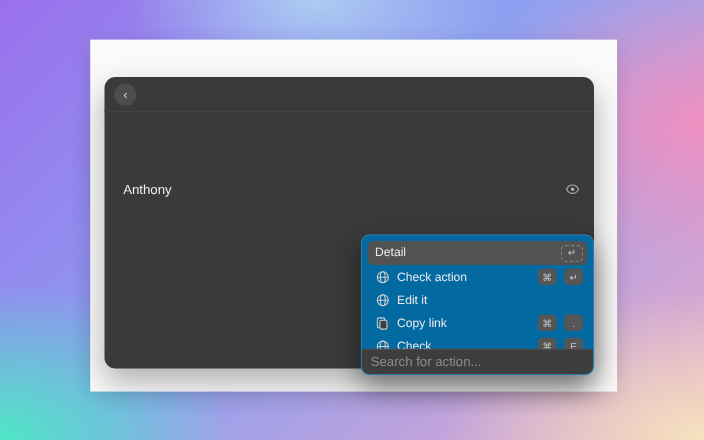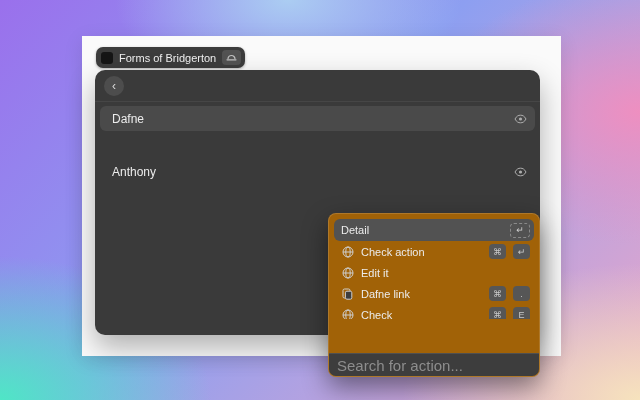--- a/index.html
+++ b/index.html
@@ -49,22 +49,22 @@
     position:absolute; left:0; top:31px; width:100%; height:1px; background:#464646;
   }
   .row {
     position:absolute; left:5px; width:435px; height:25px; border-radius:6px;
     display:flex; align-items:center; padding:0 8px 0 12px; color:#ececec; font-size:12px;
   }
   .row.selected { background:#4a4a4a; }
   .row .spacer { flex:1; }
   
   .menu {
-    position:absolute; left:246px; top:177px; width:212px; height:164px;
-    background:#a16207; border:1px solid rgba(255,255,255,.14); border-radius:8px;
+    position:absolute; left:246px; top:177px; width:212px; height:128px;
+    background:#0369a1; border:1px solid rgba(255,255,255,.14); border-radius:8px;
     box-shadow:0 10px 26px rgba(0,0,0,.45); overflow:hidden;
   }
   .menu-rows { position:absolute; left:0; top:0; width:100%; height:105px; overflow:hidden; }
   .mrow {
     position:relative; margin:0 5px; height:21px; border-radius:6px;
     display:flex; align-items:center; gap:7px; padding:0 4px 0 7px;
     color:#ececec; font-size:11px; cursor:pointer;
   }
   .mrow.first { margin-top:5px; height:22px; }
   .mrow.selected { background:#525252; }
@@ -76,59 +76,39 @@
   }
   .key.dashed { background:transparent; border:1px dashed #8a8a8a; color:#cfcfcf; width:20px; }
   .micon { width:13px; height:13px; flex:0 0 auto; display:flex; align-items:center; justify-content:center; }
   .menu-search {
     position:absolute; left:0; bottom:0; width:100%; height:23px;
     background:#3d3d3d; border-top:1px solid rgba(255,255,255,.10);
     display:flex; align-items:center; padding:0 8px;
   }
   .menu-search input {
     width:100%; background:transparent; border:none; outline:none;
-    color:#e8e8e8; font-size:15px; font-family:"Liberation Sans", sans-serif;
+    color:#e8e8e8; font-size:12px; font-family:"Liberation Sans", sans-serif;
     caret-color:#e8e8e8;
   }
   .menu-search input::placeholder { color:#8d8d8d; }
   svg { display:block; }
 </style>
 </head>
 <body>
 
 <div class="canvas">
 
-  <div class="pill">
-    <span class="pill-app"></span>
-    <span class="pill-label">Forms of Bridgerton</span>
-    <span class="pill-badge">
-      <svg width="11" height="9" viewBox="0 0 11 9">
-        <path d="M2 6 a3.5 3.5 0 0 1 7 0" fill="none" stroke="#c2c2c2" stroke-width="1.2"></path>
-        <line x1="1" y1="6.8" x2="10" y2="6.8" stroke="#c2c2c2" stroke-width="1.2" stroke-linecap="round"></line>
-      </svg>
-    </span>
-  </div>
 
   <div class="panel">
 
     <div class="back-btn">
       <span>‹</span>
     </div>
     <div class="hdr-divider"></div>
 
-    <div class="row selected" style="top:36px;">
-      <span>Dafne</span>
-      <span class="spacer"></span>
-      <span>
-        <svg width="13" height="10" viewBox="0 0 13 10">
-          <path d="M1 5 C2.6 2 4.4 1.2 6.5 1.2 C8.6 1.2 10.4 2 12 5 C10.4 8 8.6 8.8 6.5 8.8 C4.4 8.8 2.6 8 1 5 Z" fill="none" stroke="#aeaeae" stroke-width="1"></path>
-          <circle cx="6.5" cy="5" r="1.6" fill="#aeaeae"></circle>
-        </svg>
-      </span>
-    </div>
 
     <div class="row" style="top:65px;margin-top:24px;">
       <span>Anthony</span>
       <span class="spacer"></span>
       <span>
         <svg width="13" height="10" viewBox="0 0 13 10">
           <path d="M1 5 C2.6 2 4.4 1.2 6.5 1.2 C8.6 1.2 10.4 2 12 5 C10.4 8 8.6 8.8 6.5 8.8 C4.4 8.8 2.6 8 1 5 Z" fill="none" stroke="#aeaeae" stroke-width="1"></path>
           <circle cx="6.5" cy="5" r="1.6" fill="#aeaeae"></circle>
         </svg>
       </span>
@@ -170,21 +150,21 @@
         <span>Edit it</span>
       </div>
 
       <div class="mrow">
         <span class="micon">
           <svg width="11" height="12" viewBox="0 0 11 12">
             <rect x="1" y="1" width="7" height="9" rx="1.5" fill="none" stroke="#cfcfcf" stroke-width="1"></rect>
             <rect x="3.4" y="3.2" width="6.4" height="8" rx="1.5" fill="#3d3d3d" stroke="#cfcfcf" stroke-width="1"></rect>
           </svg>
         </span>
-        <span>Dafne link</span>
+        <span>Copy link</span>
         <span class="spacer"></span>
         <span class="key">⌘</span>
         <span class="key">.</span>
       </div>
 
       <div class="mrow">
         <span class="micon">
           <svg width="12" height="12" viewBox="0 0 12 12">
             <circle cx="6" cy="6" r="5" fill="none" stroke="#cfcfcf" stroke-width="1"></circle>
             <ellipse cx="6" cy="6" rx="2.2" ry="5" fill="none" stroke="#cfcfcf" stroke-width="1"></ellipse>

